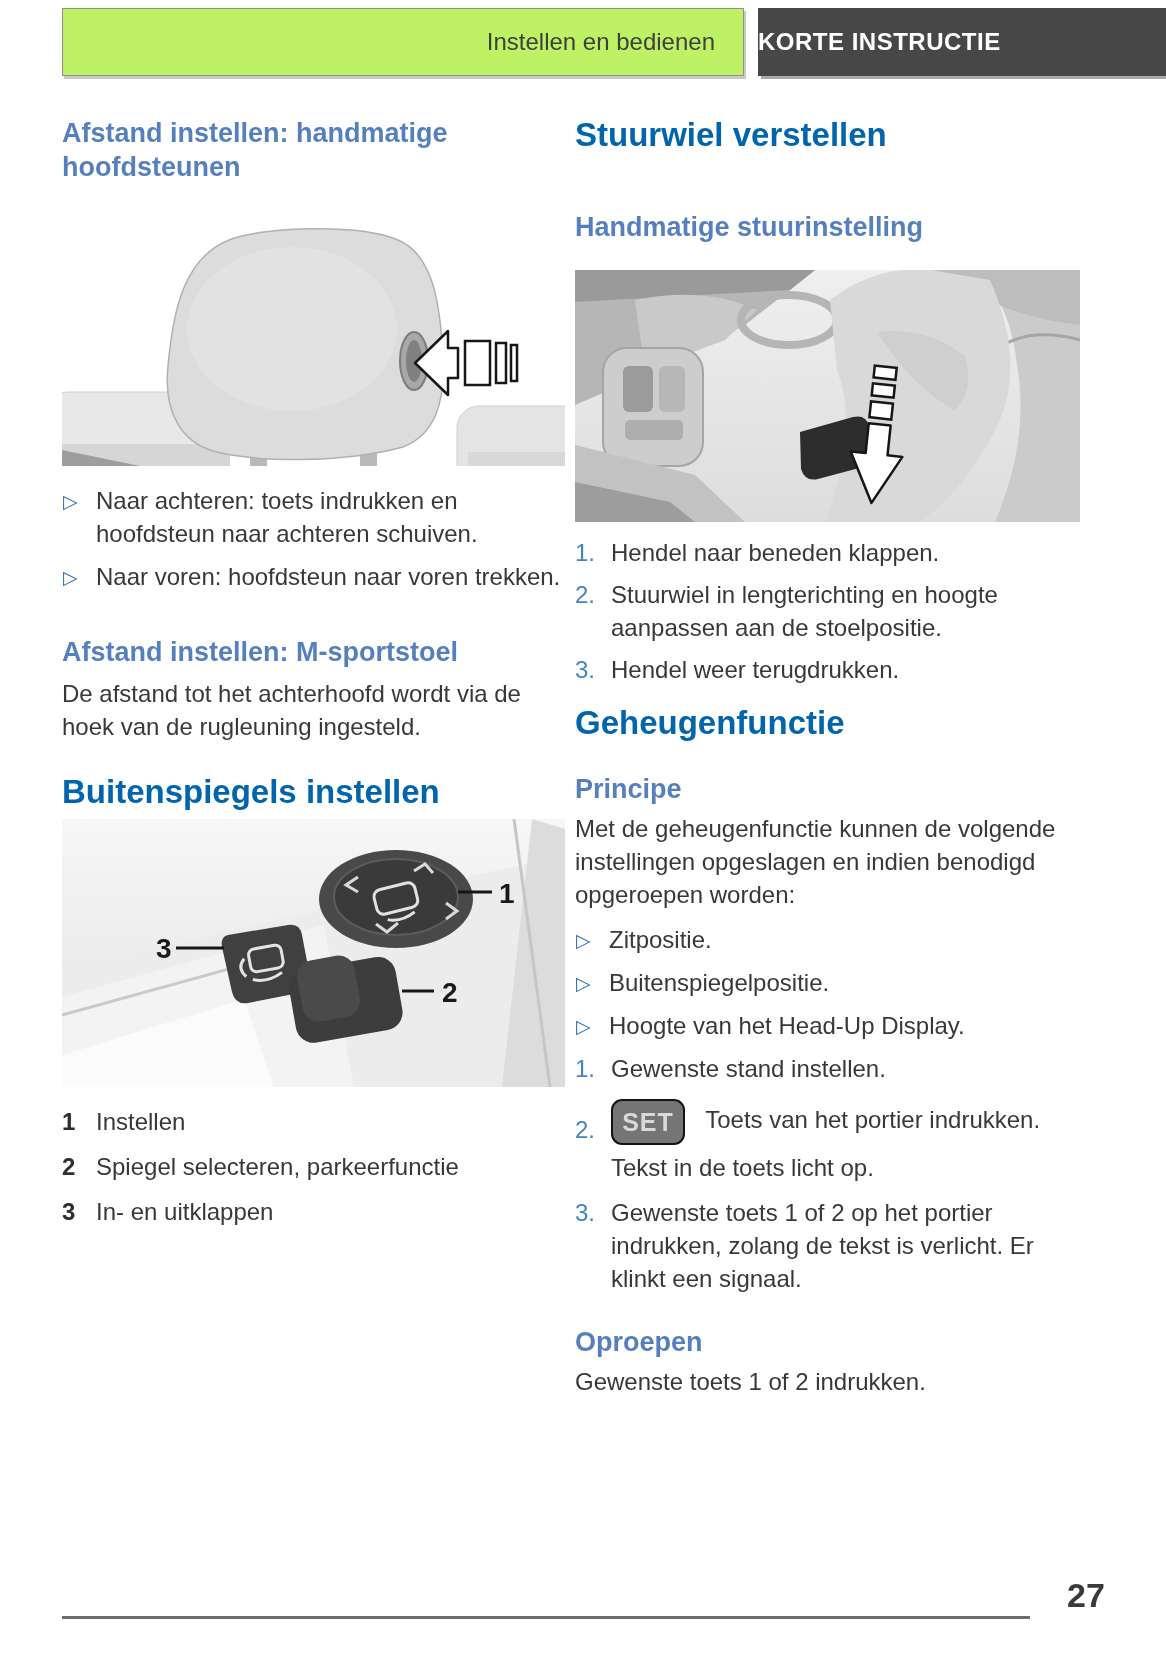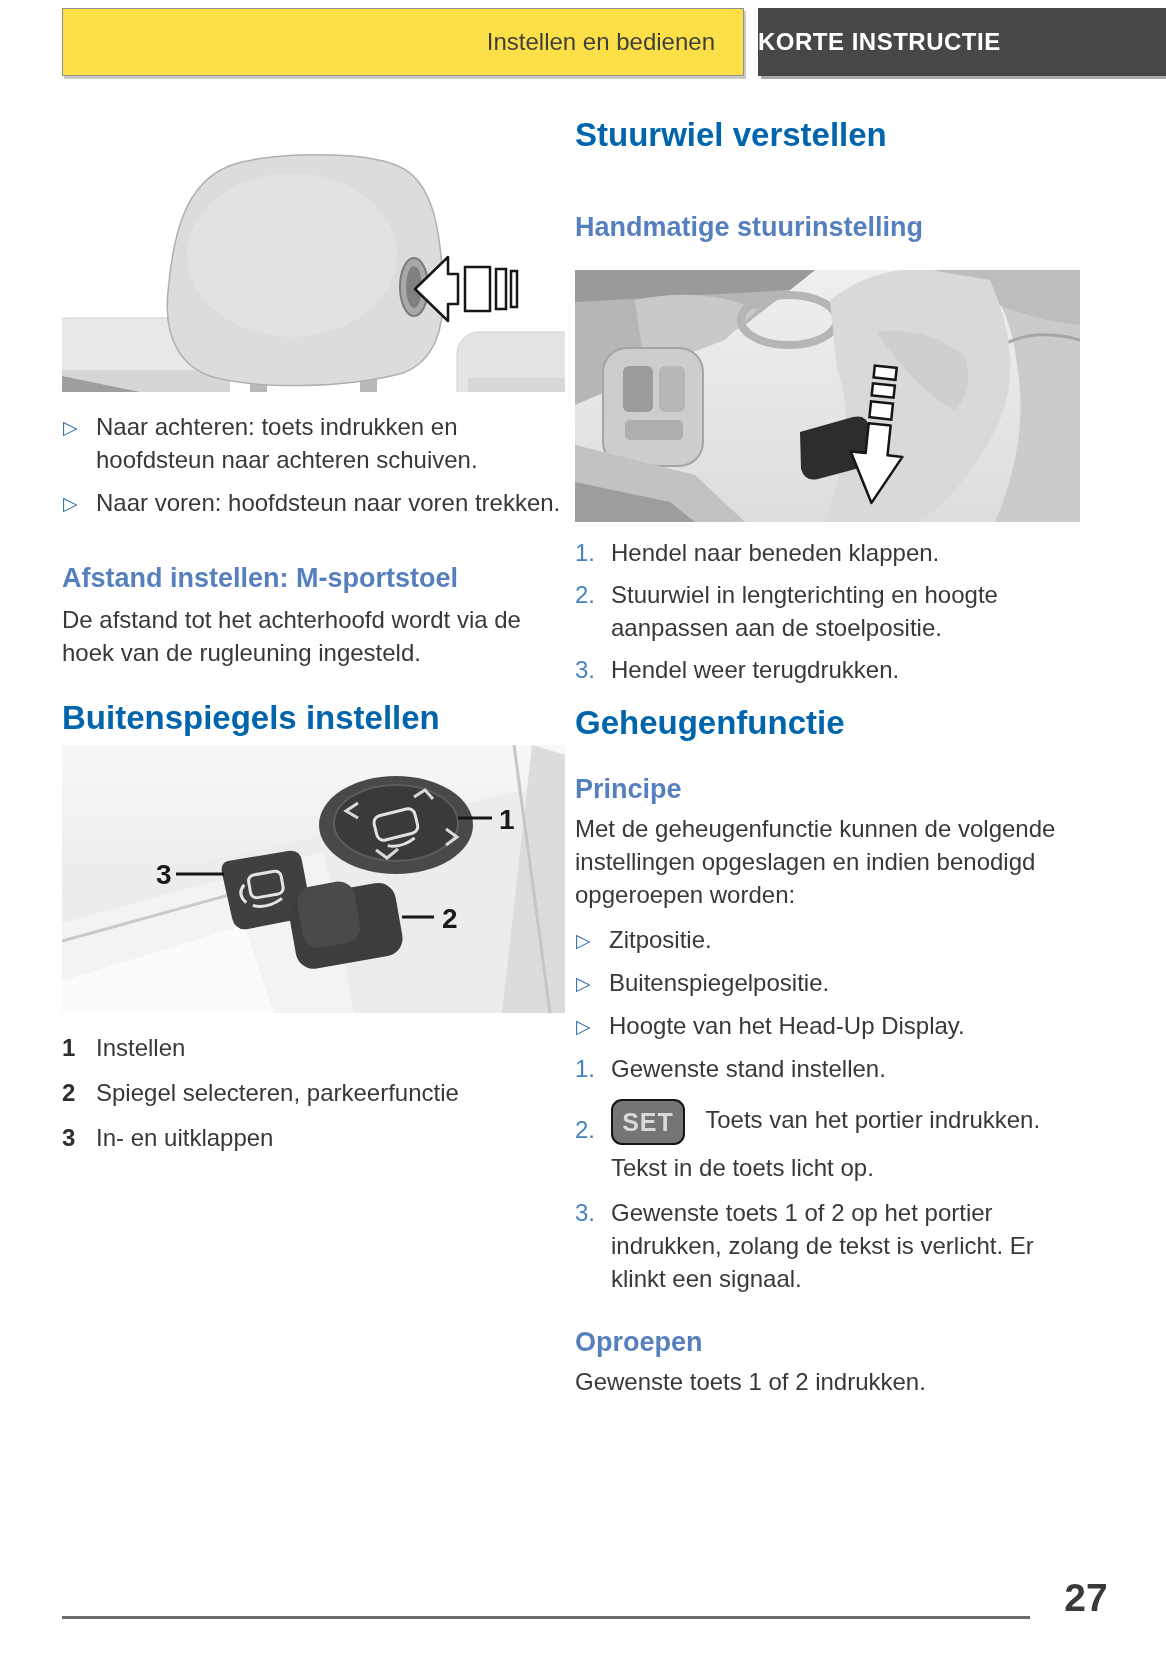--- a/index.html
+++ b/index.html
@@ -5,21 +5,21 @@
   * { margin:0; padding:0; box-sizing:border-box; }
   html,body { background:#ffffff; }
   .page {
     position:relative; width:1166px; height:1654px; margin:0 auto;
     background:#ffffff; overflow:hidden;
     font-family:"Liberation Sans", sans-serif; color:#383838;
   }
   
   .hdr-left {
     position:absolute; left:62px; top:8px; width:682px; height:68px;
-    background:#fde047; border:1px solid #8f8f8f;
+    background:#bef264; border:1px solid #8f8f8f;
     box-shadow:2px 3px 0 #c9c9c9;
     display:flex; align-items:center; justify-content:flex-end;
     padding-right:28px; font-size:24px; color:#3f3f3f;
   }
   .hdr-right {
     position:absolute; left:758px; top:8px; width:432px; height:68px;
     background:#474747; color:#ffffff;
     box-shadow:3px 3px 0 #a9a9a9;
     display:flex; align-items:center; justify-content:flex-start;
     font-size:24px; font-weight:bold; letter-spacing:0.5px;
@@ -53,37 +53,38 @@
   .set-btn {
     display:inline-block; width:74px; height:46px; margin-right:14px;
     background:#757575; border:2px solid #141414; border-radius:11px;
     color:#d9d9d9; font-size:25px; font-weight:bold; letter-spacing:1px;
     text-align:center; line-height:42px; vertical-align:middle;
   }
   .step2-line2 { margin-top:6px; }
 
   .footer-line { position:absolute; left:62px; top:1616px; width:968px; height:3px; background:#6d6d6d; }
   .page-num { position:absolute; left:1040px; top:1576px; width:92px; text-align:center;
-              font-size:39px; font-weight:bold; color:#3a3a3a; }
+              font-size:34px; font-weight:bold; color:#3a3a3a; }
   svg text { font-family:"Liberation Sans", sans-serif; }
 </style>
 </head>
 <body>
 
 <div class="page">
 
   <div class="hdr-left">
     <span>Instellen en bedienen</span>
   </div>
   <div class="hdr-right">
     <span>KORTE INSTRUCTIE</span>
   </div>
 
   <div class="col col-left">
 
+    <h2 class="sub mt6">Afstand instellen: handmatige hoofdsteunen</h2>
 
     <figure class="fig mt30">
       <svg viewBox="0 0 503 252" width="503" height="252">
         <rect width="503" height="252" fill="#ffffff"></rect>
         <rect x="-20" y="178" width="172" height="92" rx="26" fill="#e8e8e8" stroke="#cfcfcf"></rect>
         <rect x="-20" y="230" width="188" height="40" fill="#d6d6d6"></rect>
         <path d="M0,236 L78,252 L0,252 Z" fill="#9e9e9e"></path>
         <rect x="395" y="192" width="130" height="82" rx="22" fill="#e4e4e4" stroke="#cfcfcf"></rect>
         <rect x="406" y="238" width="120" height="30" fill="#d8d8d8"></rect>
         <rect x="188" y="226" width="17" height="26" fill="#b9b9b9"></rect>

